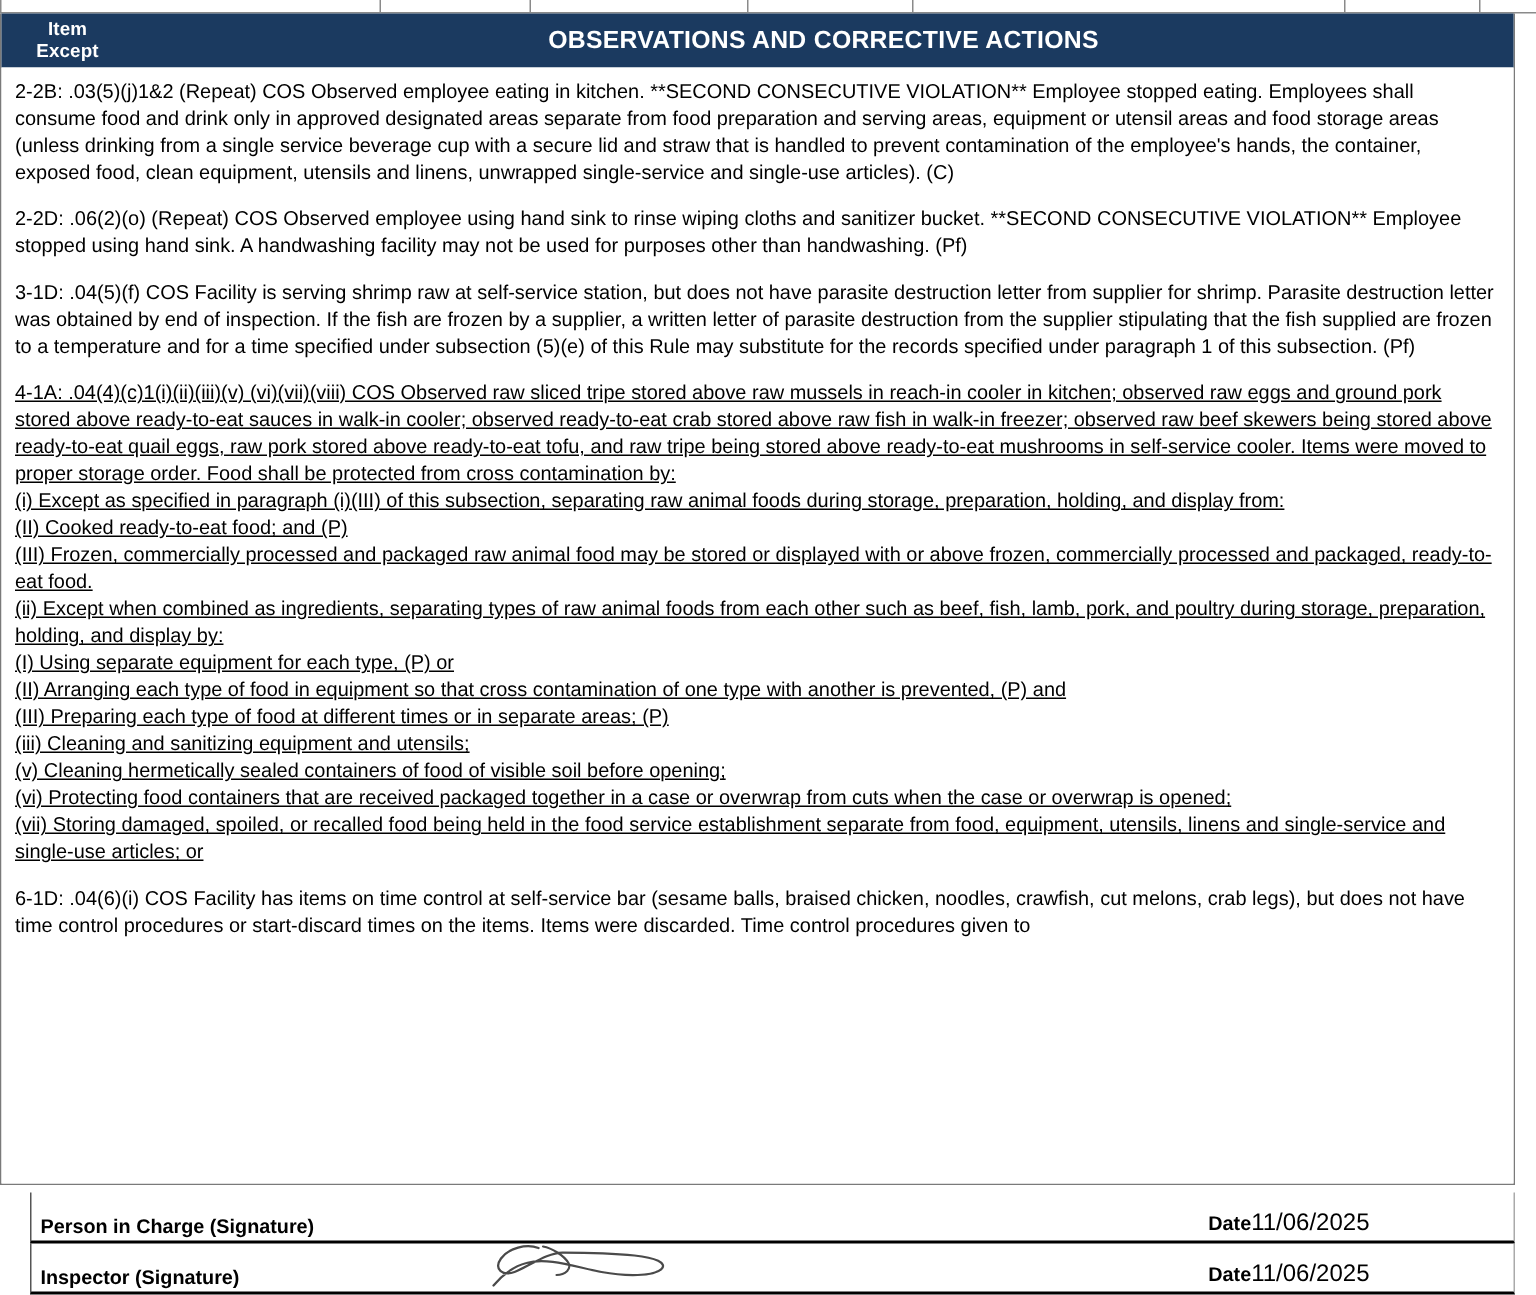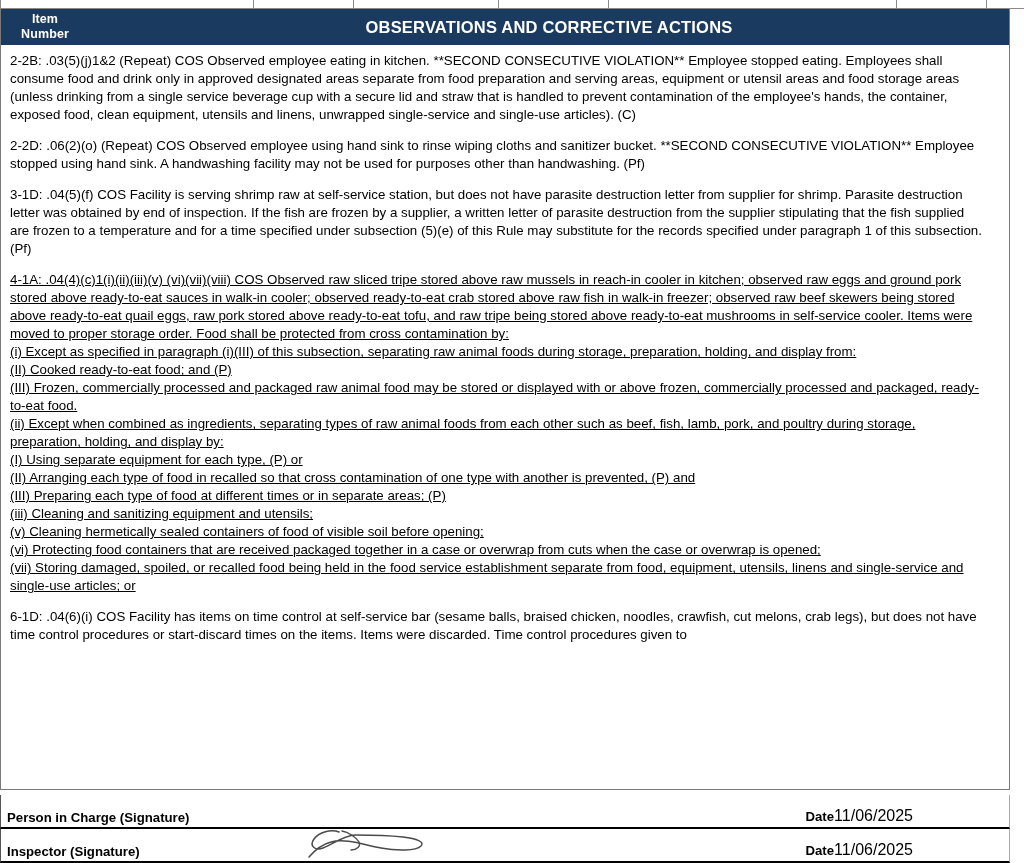--- a/index.html
+++ b/index.html
@@ -84,34 +84,35 @@
   .tbody {
     background: #ffffff;
     padding: 7px 9px 6px 9px;
     box-sizing: border-box;
     height: 744px;
     overflow: hidden;
   }
   .obs {
     font-size: 13.3px;
     line-height: 1.355;
-    margin: 0 18px 13px 0;
+    margin: 0 0 13px 0;
     text-align: left;
     color: #000;
   }
   .obs:last-child { margin-bottom: 0; }
   .obs .subline { display: block; text-decoration: underline; }
 
   
   .sig-block {
     position: absolute;
     left: 0;
     top: 795px;
     width: 1010px;
     box-sizing: border-box;
+    padding-left: 20px;
   }
   .sig-row {
     position: relative;
     box-sizing: border-box;
     height: 34px;
     border-left: 1px solid #555;
     border-right: 1px solid #aaa;
     border-bottom: 2px solid #000;
     display: flex;
     align-items: flex-end;
@@ -163,41 +164,41 @@
     <div class="tcell" style="width:288px"></div>
     <div class="tcell" style="width:90px"></div>
     <div class="tcell last" style="width:35px"></div>
   </div>
 
   <div class="table-wrap">
 
     <div class="thead">
       <div class="th-item">
         <span>Item</span>
-        <span>Number</span>
+        <span>Except</span>
       </div>
       <div class="th-obs">OBSERVATIONS AND CORRECTIVE ACTIONS</div>
     </div>
 
     <div class="tbody">
 
       <p class="obs">2-2B: .03(5)(j)1&amp;2 (Repeat) COS  Observed employee eating in kitchen. **SECOND CONSECUTIVE VIOLATION** Employee stopped eating. Employees shall consume food and drink only in approved designated areas separate from food preparation and serving areas, equipment or utensil areas and food storage areas (unless drinking from a single service beverage cup with a secure lid and straw that is handled to prevent contamination of the employee's hands, the container, exposed food, clean equipment, utensils and linens, unwrapped single-service and single-use articles). (C)</p>
 
       <p class="obs">2-2D: .06(2)(o) (Repeat) COS  Observed employee using hand sink to rinse wiping cloths and sanitizer bucket. **SECOND CONSECUTIVE VIOLATION** Employee stopped using hand sink. A handwashing facility may not be used for purposes other than handwashing. (Pf)</p>
 
       <p class="obs">3-1D: .04(5)(f)  COS  Facility is serving shrimp raw at self-service station, but does not have parasite destruction letter from supplier for shrimp. Parasite destruction letter was obtained by end of inspection. If the fish are frozen by a supplier, a written letter of parasite destruction from the supplier stipulating that the fish supplied are frozen to a temperature and for a time specified under subsection (5)(e) of this Rule may substitute for the records specified under paragraph 1 of this subsection. (Pf)</p>
 
       <div class="obs">
         <span class="subline">4-1A: .04(4)(c)1(i)(ii)(iii)(v) (vi)(vii)(viii)  COS  Observed raw sliced tripe stored above raw mussels in reach-in cooler in kitchen; observed raw eggs and ground pork stored above ready-to-eat sauces in walk-in cooler; observed ready-to-eat crab stored above raw fish in walk-in freezer; observed raw beef skewers being stored above ready-to-eat quail eggs, raw pork stored above ready-to-eat tofu, and raw tripe being stored above ready-to-eat mushrooms in self-service cooler. Items were moved to proper storage order. Food shall be protected from cross contamination by:</span>
         <span class="subline">(i) Except as specified in paragraph (i)(III) of this subsection, separating raw animal foods during storage, preparation, holding, and display from:</span>
         <span class="subline">(II) Cooked ready-to-eat food; and (P)</span>
         <span class="subline">(III) Frozen, commercially processed and packaged raw animal food may be stored or displayed with or above frozen, commercially processed and packaged, ready-to-eat food.</span>
         <span class="subline">(ii) Except when combined as ingredients, separating types of raw animal foods from each other such as beef, fish, lamb, pork, and poultry during storage, preparation, holding, and display by:</span>
         <span class="subline">(I) Using separate equipment for each type, (P) or</span>
-        <span class="subline">(II) Arranging each type of food in recalled so that cross contamination of one type with another is prevented, (P) and</span>
+        <span class="subline">(II) Arranging each type of food in equipment so that cross contamination of one type with another is prevented, (P) and</span>
         <span class="subline">(III) Preparing each type of food at different times or in separate areas; (P)</span>
         <span class="subline">(iii) Cleaning and sanitizing equipment and utensils;</span>
         <span class="subline">(v) Cleaning hermetically sealed containers of food of visible soil before opening;</span>
         <span class="subline">(vi) Protecting food containers that are received packaged together in a case or overwrap from cuts when the case or overwrap is opened;</span>
         <span class="subline">(vii) Storing damaged, spoiled, or recalled food being held in the food service establishment separate from food, equipment, utensils, linens and single-service and single-use articles; or</span>
       </div>
 
       <p class="obs">6-1D: .04(6)(i)  COS  Facility has items on time control at self-service bar (sesame balls, braised chicken, noodles, crawfish, cut melons, crab legs), but does not have time control procedures or start-discard times on the items. Items were discarded. Time control procedures given to</p>
 
     </div>

